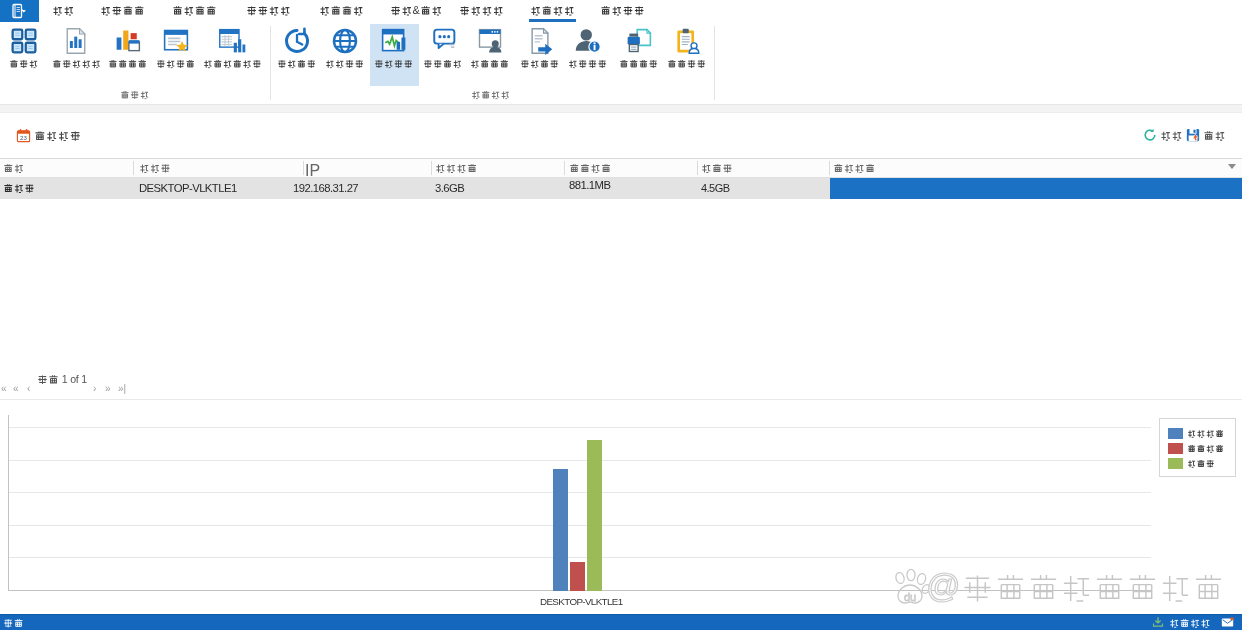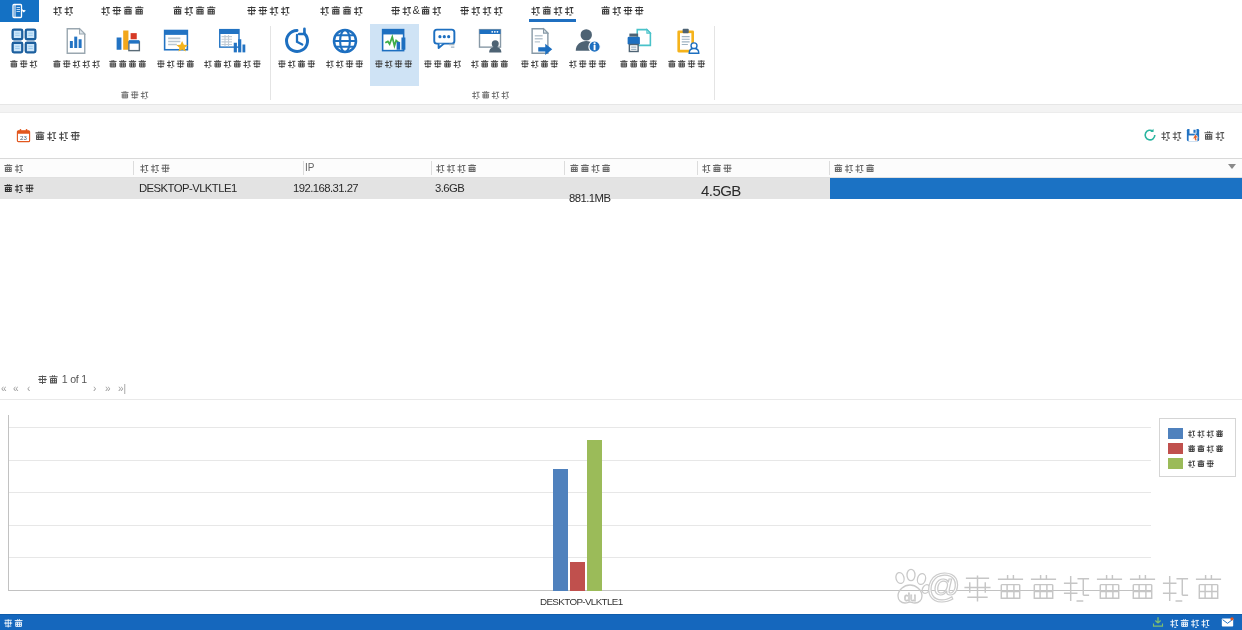--- a/index.html
+++ b/index.html
@@ -418,21 +418,21 @@
       </svg>
     </div>
 <div class="ab" style="left:139px;top:163px">
       <svg class="cj" width="31.8" height="10.6" viewBox="0 0 31.8 10.6" style="color:#666">
         <use href="#g2" x="0.424" y="0.636" width="9.752" height="9.752"></use>
         <use href="#g2" x="11.024" y="0.636" width="9.752" height="9.752"></use>
         <use href="#g0" x="21.624" y="0.636" width="9.752" height="9.752"></use>
       </svg>
     </div>
 <div class="ab" style="left:305px;top:163px">
-      <span style="font-size:10px;color:#666">IP</span>
+      <span style="font-size:16px;color:#666">IP</span>
     </div>
 <div class="ab" style="left:435px;top:163px">
       <svg class="cj" width="42.4" height="10.6" viewBox="0 0 42.4 10.6" style="color:#666">
         <use href="#g2" x="0.424" y="0.636" width="9.752" height="9.752"></use>
         <use href="#g2" x="11.024" y="0.636" width="9.752" height="9.752"></use>
         <use href="#g2" x="21.624" y="0.636" width="9.752" height="9.752"></use>
         <use href="#g1" x="32.224" y="0.636" width="9.752" height="9.752"></use>
       </svg>
     </div>
 <div class="ab" style="left:569px;top:163px">
@@ -469,25 +469,25 @@
     </div>
 <div class="ab" style="left:139px;top:183px">
       <span style="font-size:11.3px;color:#2a2a2a;letter-spacing:-0.55px">DESKTOP-VLKTLE1</span>
     </div>
 <div class="ab" style="left:293px;top:183px">
       <span style="font-size:11.3px;color:#2a2a2a;letter-spacing:-0.55px">192.168.31.27</span>
     </div>
 <div class="ab" style="left:435px;top:183px">
       <span style="font-size:11.3px;color:#2a2a2a;letter-spacing:-0.55px">3.6GB</span>
     </div>
-<div class="ab" style="left:569px;top:193px">
+<div class="ab" style="left:569px;top:180px">
       <span style="font-size:11.3px;color:#2a2a2a;letter-spacing:-0.55px">881.1MB</span>
     </div>
 <div class="ab" style="left:701px;top:183px">
-      <span style="font-size:15px;color:#2a2a2a;letter-spacing:-0.55px">4.5GB</span>
+      <span style="font-size:11px;color:#2a2a2a;letter-spacing:-0.55px">4.5GB</span>
     </div>
 <div class="ab" style="left:830px;top:178px;width:412px;height:21px;background:#1b72c4"></div>
 <div class="ab" style="left:1px;top:384px">
       <span style="font-size:10px;color:#9a9a9a">«</span>
     </div>
 <div class="ab" style="left:13px;top:384px">
       <span style="font-size:10px;color:#9a9a9a">«</span>
     </div>
 <div class="ab" style="left:27px;top:384px">
       <span style="font-size:10px;color:#9a9a9a">‹</span>

